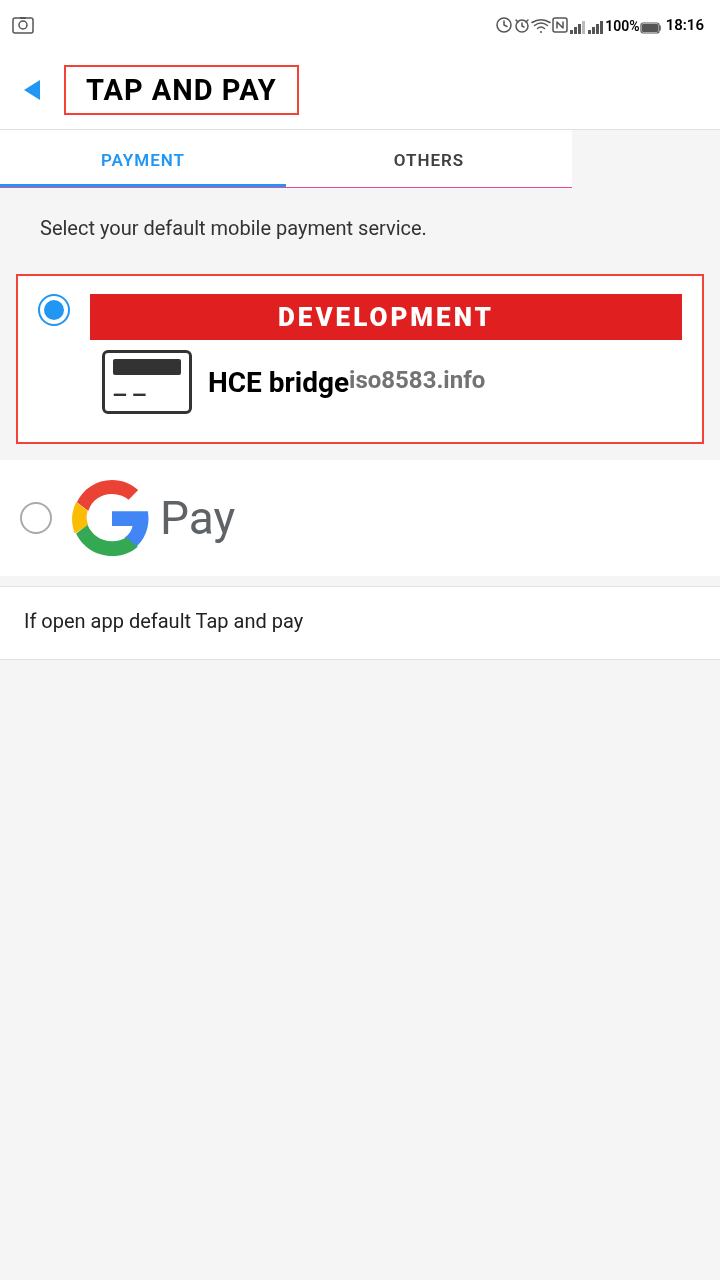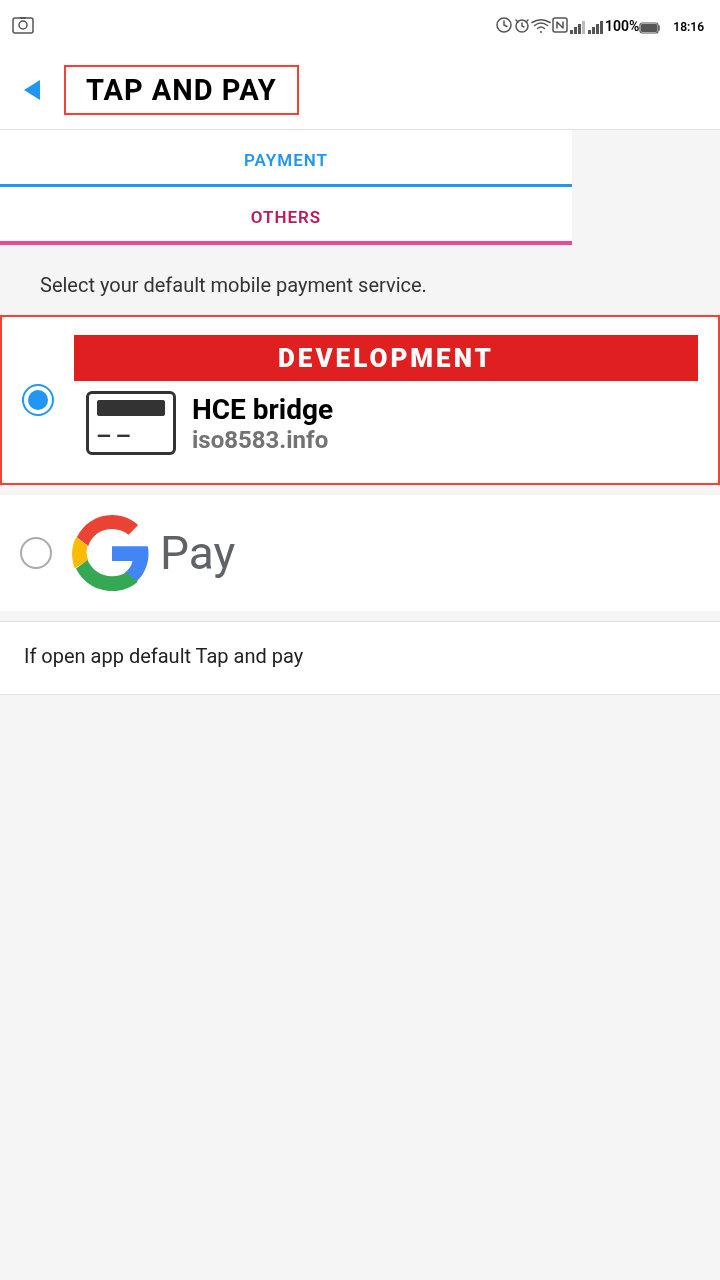--- a/index.html
+++ b/index.html
@@ -28,23 +28,23 @@
       align-items: center;
     }
     .status-bar-right {
       display: flex;
       align-items: flex-end;
       font-size: 14px;
       font-weight: 500;
       color: #000;
     }
     .time {
-      font-size: 12px;
+      font-size: 15px;
       font-weight: 600;
-      margin-left: 12px;
+      margin-left: 4px;
     }
 
     
     .toolbar {
       width: 720px;
       height: 80px;
       background: #fff;
       display: flex;
       align-items: center;
       padding: 0 16px;
@@ -74,32 +74,31 @@
       font-weight: 700;
       color: #000;
       letter-spacing: 1px;
     }
 
     
     .tabs {
       width: 572px;
       background: #fff;
       display: flex;
-      border-bottom: 4px solid #ec4899;
-      flex-direction: column;
+      border-bottom: 1px solid #ec4899;
     }
     .tab {
       flex: 1;
       text-align: center;
       padding: 20px 0 14px;
       font-size: 17px;
       font-weight: 600;
       letter-spacing: 1px;
       cursor: pointer;
-      color: #be185d;
+      color: #404040;
     }
     .tab.active {
       color: #2196f3;
       border-bottom: 3px solid #2196f3;
     }
 
     
     .content {
       padding: 0;
       background: #f5f5f5;
@@ -108,23 +107,23 @@
     .section-header {
       padding: 28px 40px 18px;
       font-size: 20px;
       color: #333;
       background: #f5f5f5;
     }
 
     
     .payment-item {
       background: #fff;
-      margin: 0;
-      display: flex;
-      align-items: center;
+      margin: 16px;
+      display: flex;
+      align-items: flex-start;
       padding: 18px 20px;
       cursor: pointer;
       position: relative;
     }
     .payment-item.selected {
       border: 2px solid #f44336;
     }
 
     .radio-btn {
       width: 32px;
@@ -194,21 +193,21 @@
       gap: 6px;
       align-items: center;
     }
     .card-dot {
       font-size: 18px;
       color: #333;
       font-weight: 900;
     }
     .hce-text-col {
       display: flex;
-      flex-direction: column;
+      flex-direction: row;
     }
     .hce-title {
       font-size: 28px;
       font-weight: 700;
       color: #000;
     }
     .hce-subtitle {
       font-size: 24px;
       font-weight: 700;
       color: #737373;

